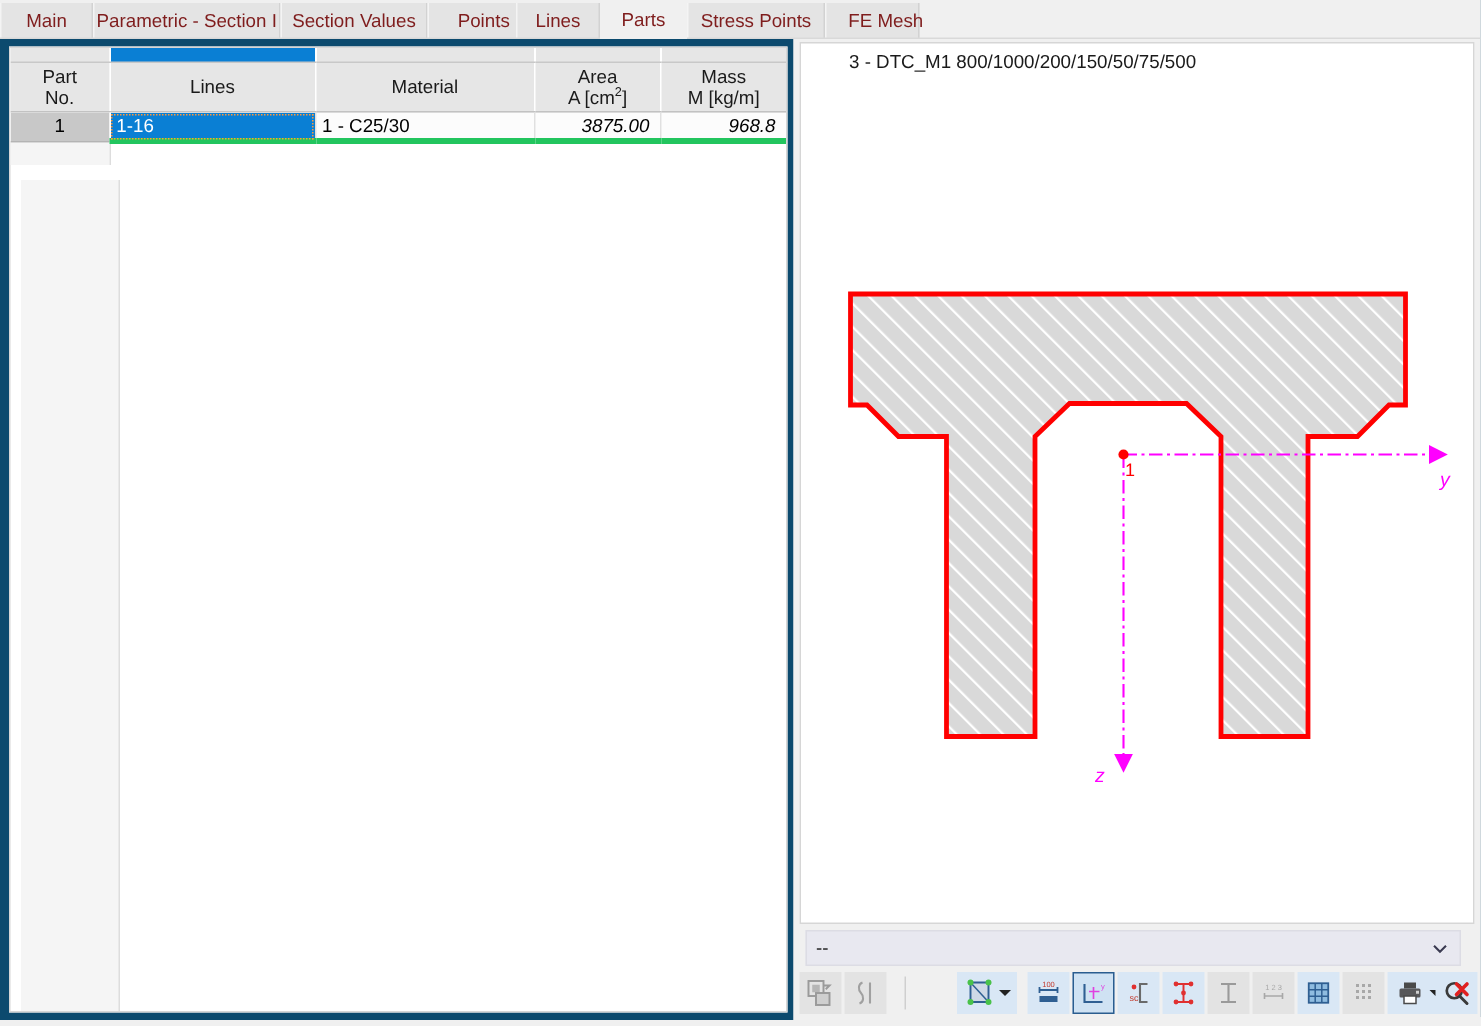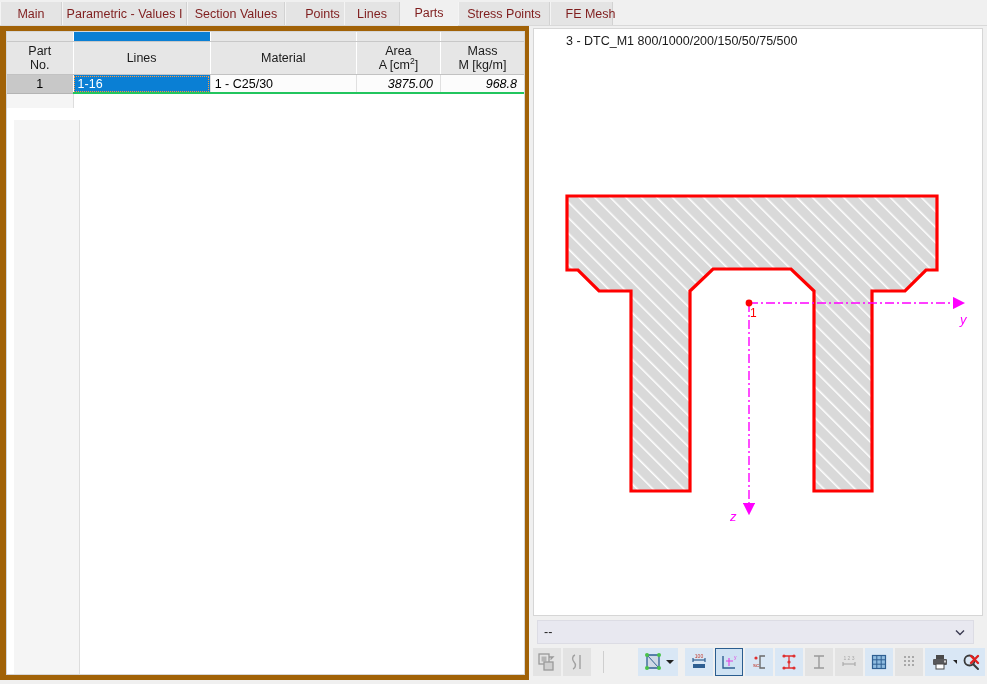--- a/index.html
+++ b/index.html
@@ -59,21 +59,21 @@
     border-left: 1px solid #f0f0f0;
     border-right: 1px solid #f0f0f0;
     z-index: 3;
   }
 
   
   .left-panel {
     position: absolute;
     left: 0; top: 26px;
     width: 529px; height: 654px;
-    background: #a16207;
+    background: #0c4a6e;
     box-sizing: border-box;
   }
   .table-wrap {
     position: absolute;
     left: 6px; top: 5px;
     width: 519px; height: 644px;
     background: #ffffff;
     border: 1px solid #d6d6d6;
     box-sizing: border-box;
     overflow: hidden;
@@ -123,21 +123,21 @@
   .grid th .l1, .grid th .l2 { display: block; }
   .grid th sup { font-size: 8.5px; vertical-align: super; line-height: 0; }
 
   
   .grid td {
     height: 17px;
     padding: 0 4px;
     font-size: 12.5px;
     background: #fcfcfc;
     border-right: 1px solid #e0e0e0;
-    border-bottom: 2px solid #22c55e;
+    border-bottom: 4px solid #22c55e;
     vertical-align: middle;
     color: #000;
     white-space: nowrap;
     overflow: hidden;
   }
   .grid td.rowhdr {
     background: #c8c8c8;
     text-align: center;
     border-right: 1px solid #ffffff;
     border-bottom: 1px solid #b4b4b4;
@@ -245,21 +245,21 @@
 </head>
 <body>
 
 <div id="app">
 
   <div class="tabstrip">
     <div class="tab" style="left:0px;width:62px;">
       <span>Main</span>
     </div>
     <div class="tab" style="left:62px;width:125px;">
-      <span>Parametric - Values I</span>
+      <span>Parametric - Section I</span>
     </div>
     <div class="tab" style="left:187px;width:98px;">
       <span>Section Values</span>
     </div>
     <div class="tab" style="left:285px;width:75px;">
       <span>Points</span>
     </div>
     <div class="tab" style="left:344px;width:56px;">
       <span>Lines</span>
     </div>

